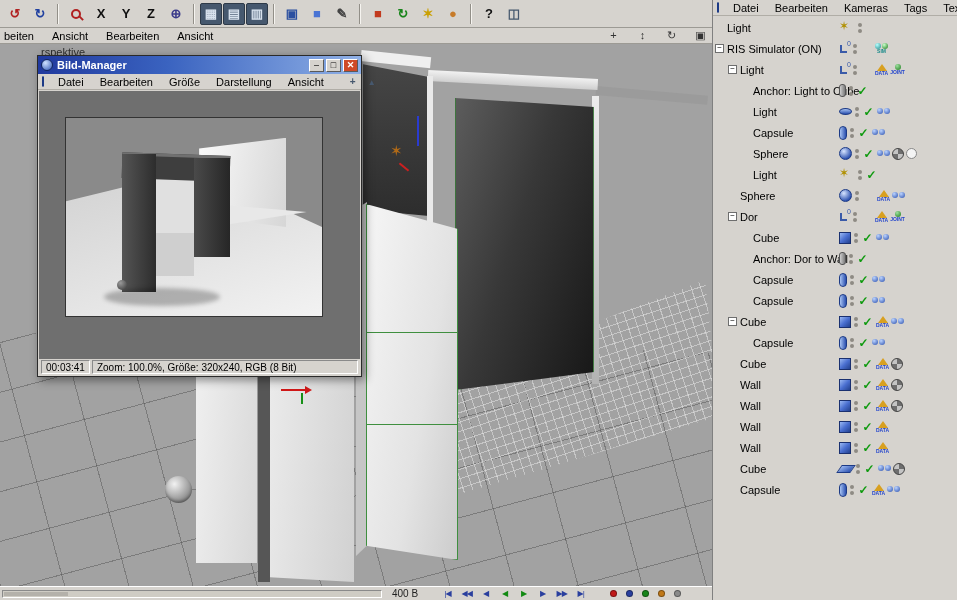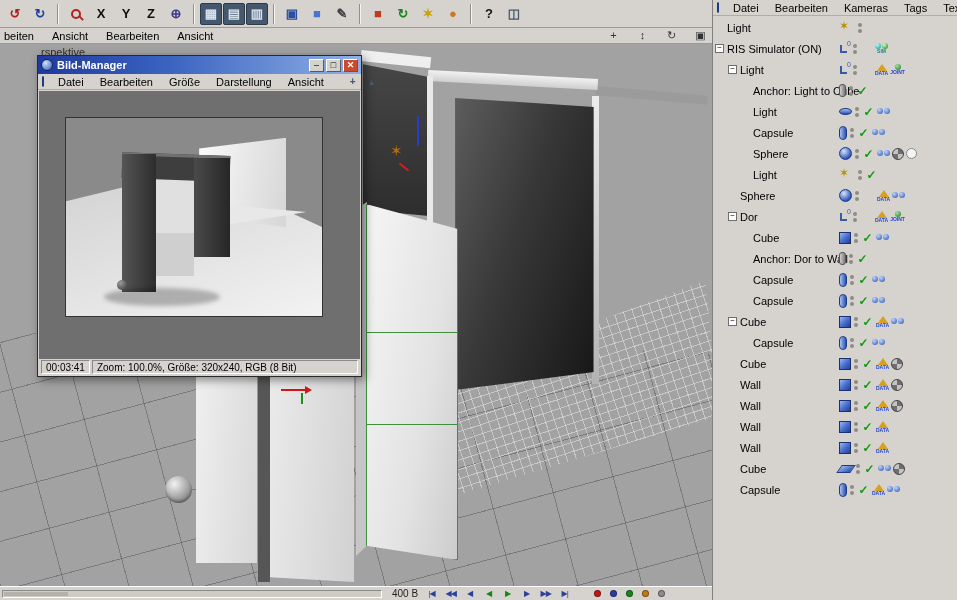--- a/index.html
+++ b/index.html
@@ -88,21 +88,21 @@
     border-left:7px solid #d01818; border-top:4px solid transparent; border-bottom:4px solid transparent; }
   .axis-green { left:301px; top:349px; width:2px; height:11px; background:#189018; }
 
   
   #bottom-bar { position:absolute; left:0; top:586px; width:712px; height:14px;
     background:#d6d3ce; border-top:1px solid #ffffff; display:flex; align-items:center;
     font-size:10px; padding:0 2px; }
   .timeline-track { width:380px; height:8px; border:1px solid;
     border-color:#8a8a8a #ffffff #ffffff #8a8a8a; background:#cfccc4; position:relative; }
   .timeline-thumb { position:absolute; left:1px; top:1px; width:64px; height:4px; background:#b4b1aa; }
-  .frame-label { margin:0 4px 0 10px; white-space:nowrap; color:#222; }
+  .frame-label { margin:0 20px 0 10px; white-space:nowrap; color:#222; }
   #transport, #records { display:flex; align-items:center; }
   .transport-btn { width:19px; height:12px; display:flex; align-items:center; justify-content:center; }
   .t-glyph { font-style:normal; font-size:8px; letter-spacing:-1px; line-height:1; }
   .record-btn { width:14px; height:12px; display:flex; align-items:center; justify-content:center; margin-left:2px; }
   .r-dot { width:7px; height:7px; border-radius:50%; border:1px solid rgba(0,0,0,.35); }
   .rec-gap { width:14px; }
 
   
   #bild-manager { position:absolute; left:37px; top:55px; width:325px; height:322px;
     background:#d6d3ce; border:1px solid #2a2a2a; box-shadow:3px 3px 9px rgba(0,0,0,.45); z-index:40; }

